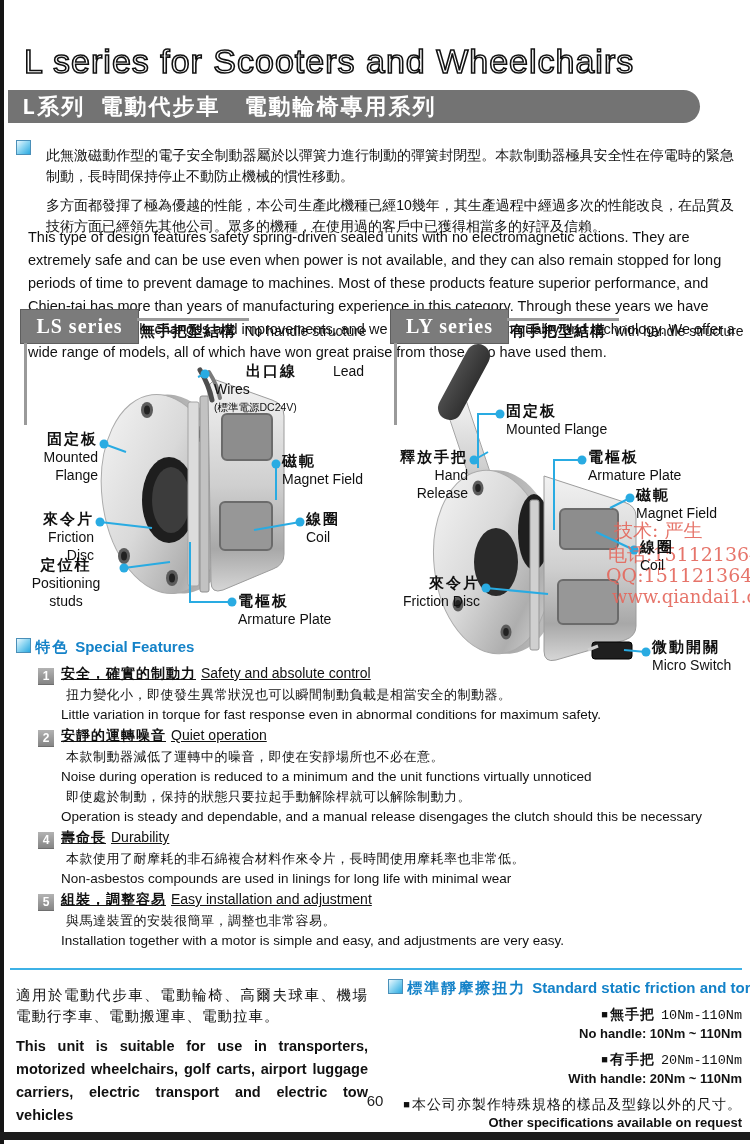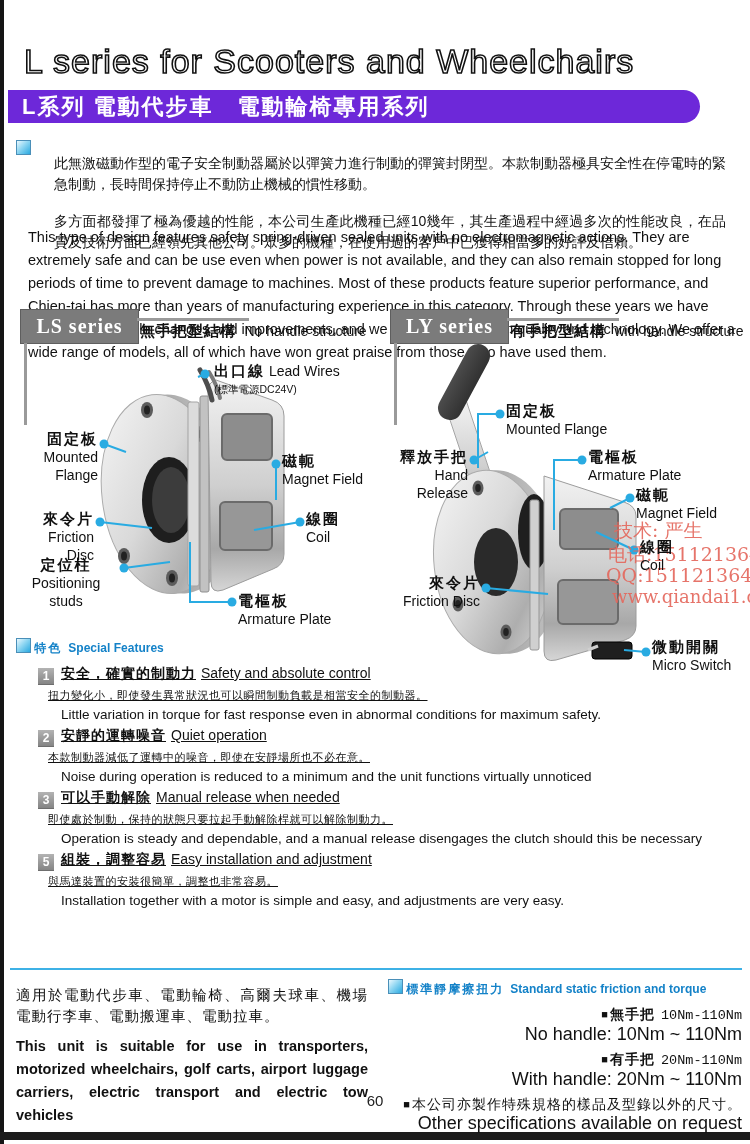--- a/index.html
+++ b/index.html
@@ -4,84 +4,84 @@
 <style>
   html,body{margin:0;padding:0;background:#fff;}
   #page{position:relative;width:750px;height:1144px;background:#fff;overflow:hidden;
         font-family:"Liberation Sans",sans-serif;color:#111;}
   .left-border{position:absolute;left:0;top:0;width:4px;height:1144px;background:#151515;}
   .bottom-bar{position:absolute;left:0;top:1132px;width:750px;height:8px;background:#1c1c1c;}
 
   
   .main-title{position:absolute;left:24px;top:42px;font-size:34px;font-weight:400;letter-spacing:1px;
               color:#fff;-webkit-text-stroke:1.6px #111;text-stroke:1.6px #111;white-space:nowrap;}
-  .banner{position:absolute;left:8px;top:90px;width:692px;height:33px;background:#6d28d9;
-          border-radius:0 17px 17px 0;display:flex;align-items:center;}
+  .banner{position:absolute;left:8px;top:90px;width:692px;height:33px;background:#737373;
+          border-radius:0 17px 17px 0;display:flex;align-items:center;font-family:Liberation Mono, monospace;}
   .banner span{color:#fff;font-weight:bold;font-size:22px;letter-spacing:2px;margin-left:14px;white-space:nowrap;}
 
   
   .sq-icon{display:inline-block;width:13px;height:13px;
            background:linear-gradient(135deg,#eaf8fe 0%,#8ed6f2 45%,#2aa9e0 100%);
            border:1px solid #4a8fb8;vertical-align:-1px;}
   .intro-icon{position:absolute;left:16px;top:140px;}
   .intro-zh{position:absolute;left:38px;top:137px;width:704px;font-size:14px;line-height:21px;color:#111;text-align:justify;}
-  .intro-zh p{margin:16px;}
+  .intro-zh p{margin:8px;}
   .intro-en{position:absolute;left:28px;top:226px;width:712px;font-size:14.5px;line-height:23px;color:#111;}
 
   
   .figure{position:absolute;}
   .series-box{position:absolute;left:6px;top:5px;width:117px;height:33px;background:#7b7b7b;
               border:1px solid #5e5e5e;color:#fff;display:flex;align-items:center;justify-content:center;
               font-family:"Liberation Serif",serif;font-weight:bold;font-size:20px;letter-spacing:1px;}
   .h-rule{position:absolute;top:14px;height:3px;background:#9a9a9a;}
   .v-rule{position:absolute;left:10px;top:39px;width:3px;height:82px;background:#9a9a9a;}
   .structure{position:absolute;white-space:nowrap;}
   .structure .zh{font-weight:bold;font-size:15px;letter-spacing:1px;}
   .structure .en{font-size:14px;margin-left:4px;}
 
   .fig-svg{position:absolute;left:0;top:0;}
   .callout{position:absolute;line-height:18px;font-size:14px;color:#101010;z-index:3;}
   .callout .zh{display:block;font-weight:bold;font-size:15px;letter-spacing:2px;}
   .callout .en{display:block;font-size:14px;letter-spacing:0;}
-  .callout.inline .zh,.callout.inline .en{display:inline;}
+  .callout.inline .zh,.callout.inline .en{display:inline;margin-left:32px;}
   .callout .note{display:block;font-size:10.5px;letter-spacing:0;}
   .callout.r{text-align:right;}
   .prewrap{white-space:pre-line;}
 
   .watermark{position:absolute;z-index:1;color:#e4695e;font-family:"DejaVu Serif","Liberation Serif",serif;
              white-space:nowrap;opacity:.92;}
 
   
   .features{position:absolute;left:16px;top:638px;width:720px;}
-  .sec-h{font-size:12px;font-weight:bold;color:#1482c8;white-space:nowrap;}
+  .sec-h{font-size:15px;font-weight:bold;color:#1482c8;white-space:nowrap;}
   .sec-h .zh{letter-spacing:2px;margin-right:6px;}
   .features .sec-h{margin-bottom:6px;}
   .feat-item{margin-left:22px;}
   .feat-title{line-height:20px;font-size:14px;text-decoration:underline;}
   .num-box{display:inline-block;width:16px;height:16px;background:linear-gradient(180deg,#b3b3b3,#858585);
            color:#fff;font-size:12px;font-weight:bold;text-align:center;line-height:16px;margin-right:7px;
            vertical-align:-2px;border-bottom:1px solid #6e6e6e;}
   .feat-title .zh{font-weight:bold;letter-spacing:1px;}
   .feat-title .en{margin-left:5px;}
-  .feat-zh{margin-left:10px;line-height:20px;font-size:11px;letter-spacing:.5px;text-decoration:underline;}
+  .feat-zh{margin-left:28px;line-height:20px;font-size:13px;letter-spacing:.5px;}
   .feat-en{margin-left:23px;line-height:20px;font-size:13.5px;}
 
   .divider{position:absolute;left:10px;top:968px;width:732px;height:2px;background:#3db1e6;}
 
   
   .apps{position:absolute;left:16px;top:979px;width:352px;}
   .torque{position:absolute;left:388px;top:979px;width:354px;}
   .apps .zh-body{margin-top:6px;font-size:14.5px;line-height:21px;text-align:justify;letter-spacing:1px;}
   .apps .en-body{margin-top:8px;font-size:14.5px;line-height:23px;font-weight:bold;text-align:justify;}
   .tq-item{margin-top:7px;text-align:right;}
   .tq-zh{font-size:14px;line-height:19px;}
   .tq-bullet{font-size:11px;vertical-align:1px;margin-right:2px;}
   .tq-zh .zh{font-weight:bold;letter-spacing:1px;}
   .tq-val{font-family:"Liberation Mono",monospace;font-size:13.5px;margin-left:6px;}
-  .tq-en{font-size:18px;font-weight:normal;line-height:18px;margin-left:29px;}
+  .tq-en{font-size:13px;font-weight:bold;line-height:18px;margin-left:29px;}
 
   .page-num{position:absolute;left:0;top:1092px;width:750px;text-align:center;font-size:15px;color:#222;}
 </style>
 </head>
 <body>
 
 <div id="page">
   <div class="left-border"></div>
   <div class="bottom-bar"></div>
 
@@ -296,25 +296,29 @@
       <div class="feat-en">Little variation in torque for fast response even in abnormal conditions for maximum safety.</div>
     </div>
     <div class="feat-item">
       <div class="feat-title">
         <span class="num-box">2</span><span class="zh">安靜的運轉噪音</span><span class="en">Quiet operation</span>
       </div>
       <div class="feat-zh">本款制動器減低了運轉中的噪音，即使在安靜場所也不必在意。</div>
       <div class="feat-en">Noise during operation is reduced to a minimum and the unit functions virtually unnoticed</div>
     </div>
     <div class="feat-item">
-      <div class="feat-title">
-        <span class="num-box">3</span><span class="zh">可以手動解除</span><span class="en">Manual release when needed</span>
-      </div>
       <div class="feat-zh">即使處於制動，保持的狀態只要拉起手動解除桿就可以解除制動力。</div>
       <div class="feat-en">Operation is steady and dependable, and a manual release disengages the clutch should this be necessary</div>
+    </div>
+    <div class="feat-item">
+      <div class="feat-title">
+        <span class="num-box">4</span><span class="zh">壽命長</span><span class="en">Durability</span>
+      </div>
+      <div class="feat-zh">本款使用了耐摩耗的非石綿複合材料作來令片，長時間使用摩耗率也非常低。</div>
+      <div class="feat-en">Non-asbestos compounds are used in linings for long life with minimal wear</div>
     </div>
     <div class="feat-item">
       <div class="feat-title">
         <span class="num-box">5</span><span class="zh">組裝，調整容易</span><span class="en">Easy installation and adjustment</span>
       </div>
       <div class="feat-zh">與馬達裝置的安裝很簡單，調整也非常容易。</div>
       <div class="feat-en">Installation together with a motor is simple and easy, and adjustments are very easy.</div>
     </div>
   </div>
 

